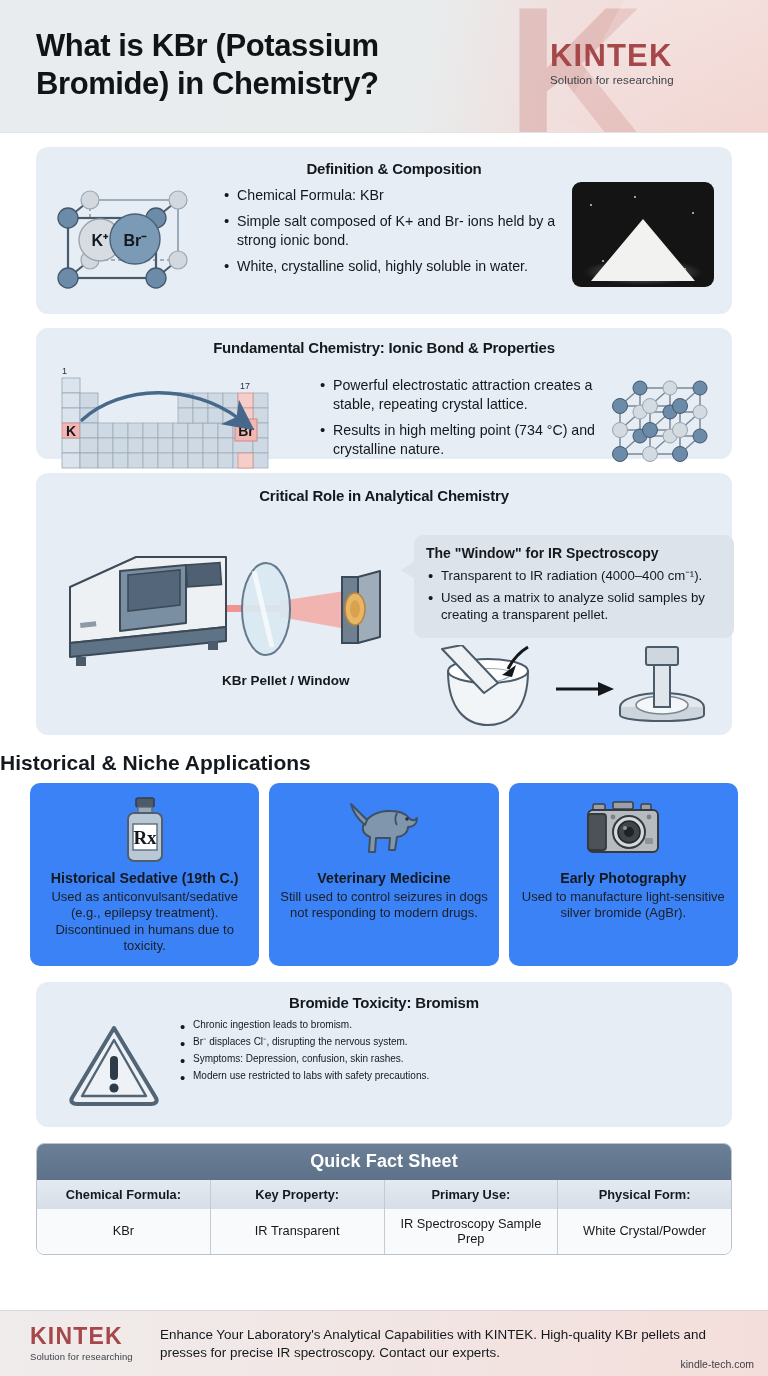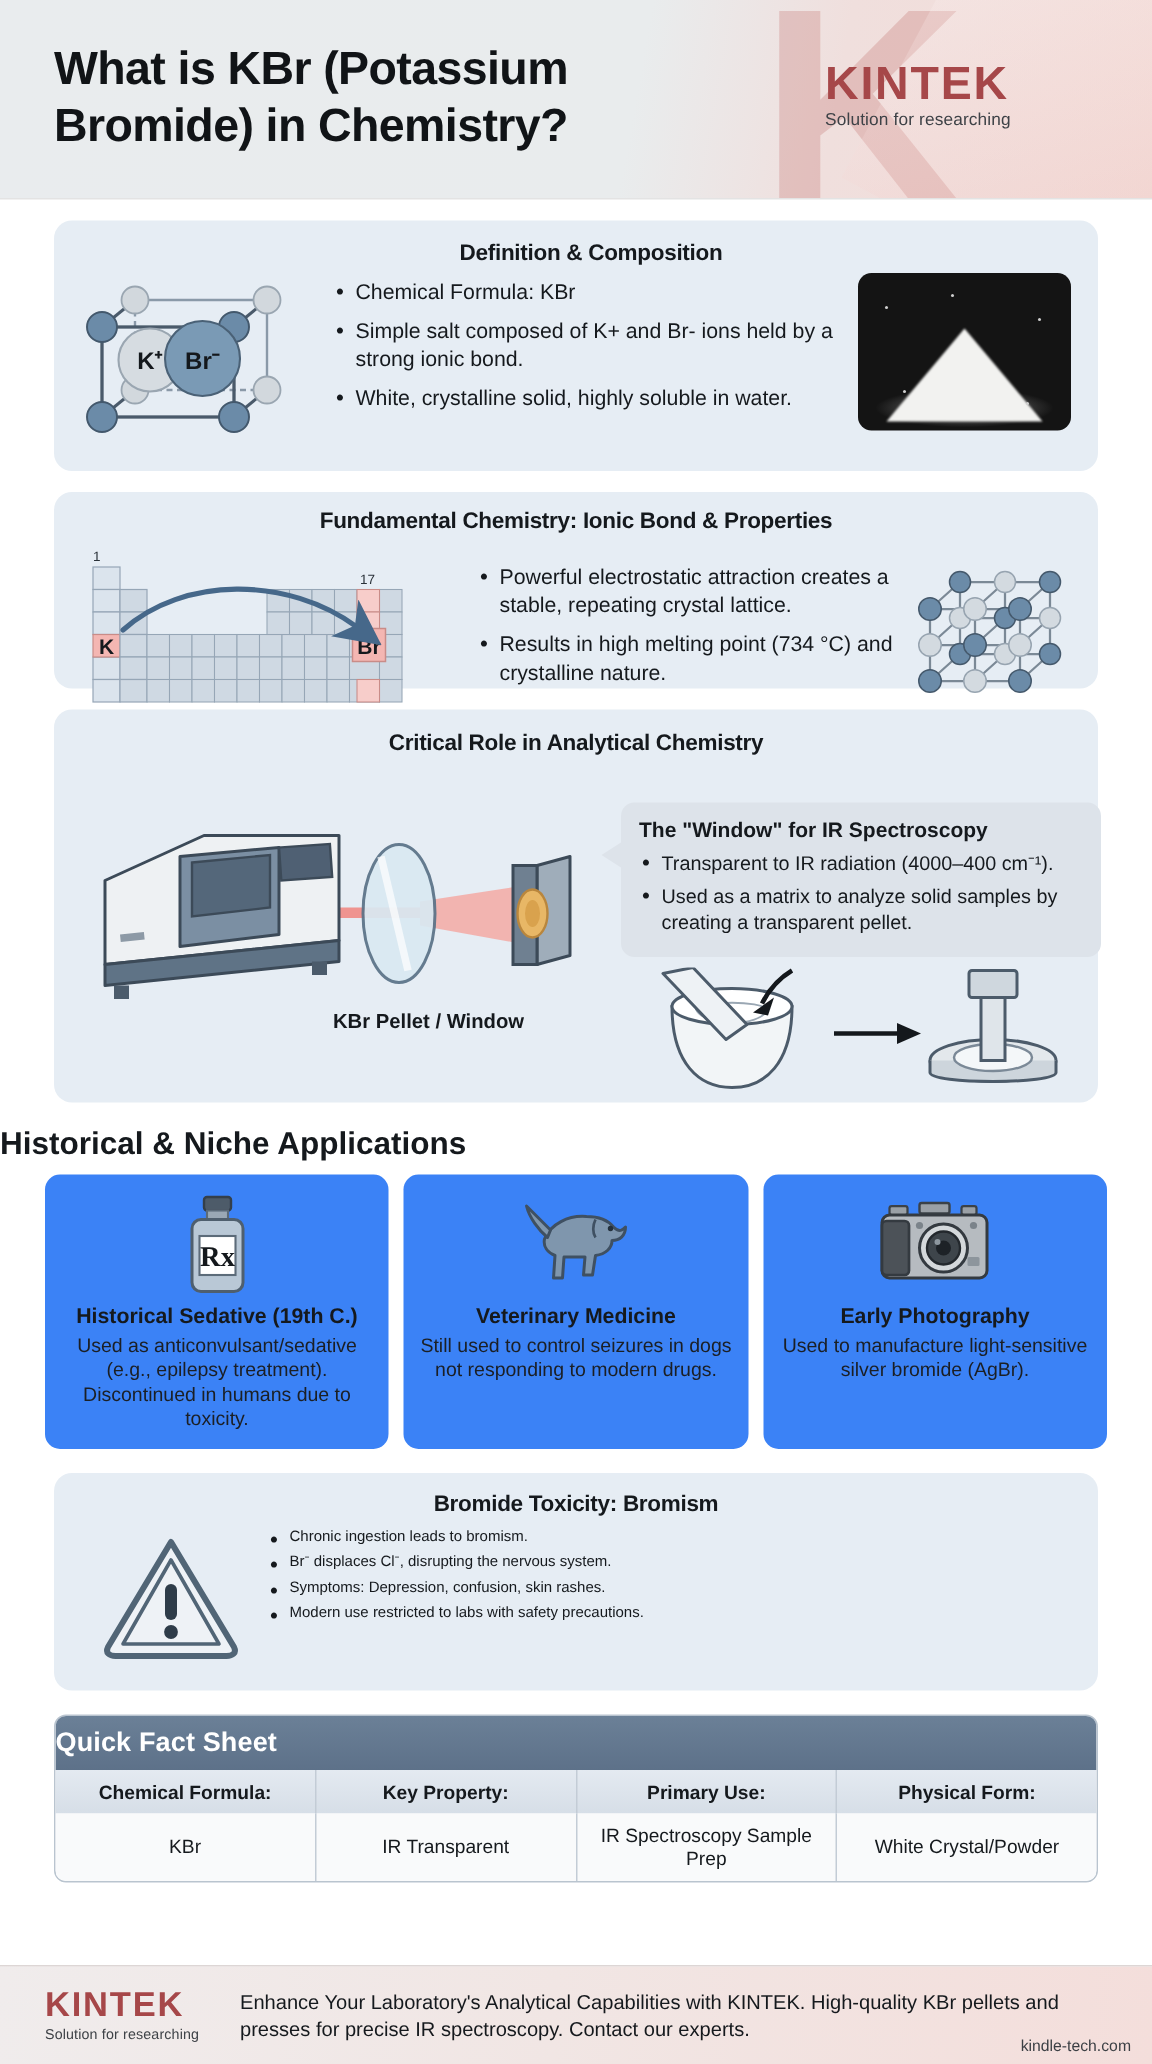--- a/index.html
+++ b/index.html
@@ -184,21 +184,21 @@
   
   .table {
     margin: 16px 36px 0;
     border-radius: 8px;
     overflow: hidden;
     border: 1px solid #b9c4cf;
   }
   .table-head {
     background: linear-gradient(180deg, #6b8097 0%, #5d7189 100%);
     color: #fff;
-    text-align: left;
+    text-align: center;
     font-size: 18px;
     font-weight: 700;
     padding: 7px 0 8px;
     letter-spacing: 0.1px;
   }
   .table-row { display: flex; }
   .table-row.hdr { background: linear-gradient(180deg,#e4eaf1 0%, #d6dee7 100%); }
   .table-row.body { background: #f9fafb; }
   .cell {
     flex: 1;

